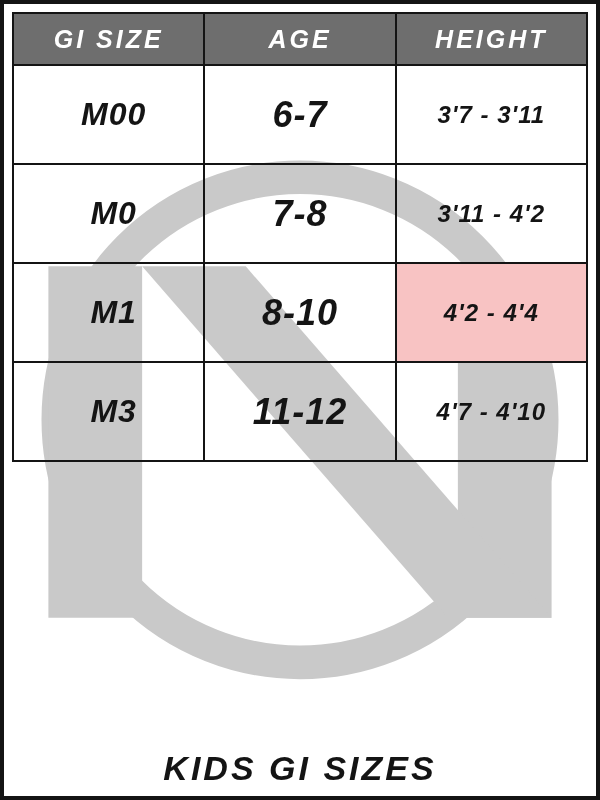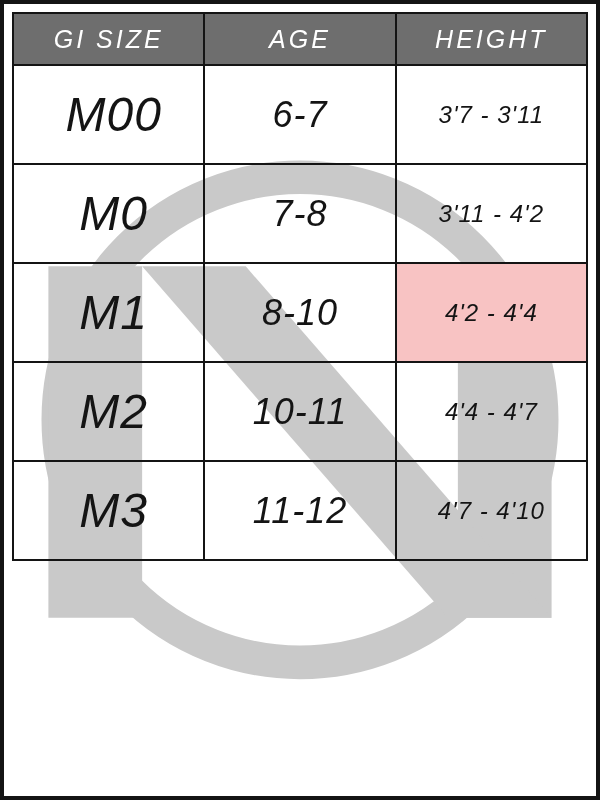--- a/index.html
+++ b/index.html
@@ -41,37 +41,37 @@
     width: 100%;
     border-collapse: collapse;
     table-layout: fixed;
   }
   table.size-table th,
   table.size-table td {
     border: 2px solid #141414;
     text-align: center;
     vertical-align: middle;
     font-style: italic;
-    font-weight: normal;
+    font-weight: bold;
     letter-spacing: 1px;
   }
   table.size-table th {
     background: #6e6e6e;
     color: #ffffff;
     height: 48px;
     font-size: 25px;
     letter-spacing: 3px;
     border-color: #141414;
   }
   table.size-table td {
     height: 95px;
     background: transparent;
     color: #141414;
   }
-  td.c-size { font-size: 48px; padding-left: 11px; }
+  td.c-size { font-size: 32px; padding-left: 11px; }
   td.c-age  { font-size: 36px; margin-left: 40px; }
   td.c-height { font-size: 24px; }
 
   .footer {
     position: absolute;
     left: 0;
     right: 0;
     bottom: 8px;
     text-align: center;
     font-size: 34px;
@@ -115,26 +115,22 @@
           <td class="c-size">M0</td>
           <td class="c-age">7-8</td>
           <td class="c-height">3'11 - 4'2</td>
         </tr>
         <tr>
           <td class="c-size">M1</td>
           <td class="c-age">8-10</td>
           <td class="c-height" style="background: rgb(248, 195, 195); margin-top: 32px;">4'2 - 4'4</td>
         </tr>
         <tr>
-          <td class="c-size">M2</td>
-          <td class="c-age">10-11</td>
-          <td class="c-height">4'4 - 4'7</td>
-        </tr>
-        <tr>
           <td class="c-size">M3</td>
           <td class="c-age">11-12</td>
           <td class="c-height">4'7 - 4'10</td>
         </tr>
       </tbody>
     </table>
   </div>
 
+  <div class="footer">KIDS GI SIZES</div>
 </div>
 
 </body></html>

